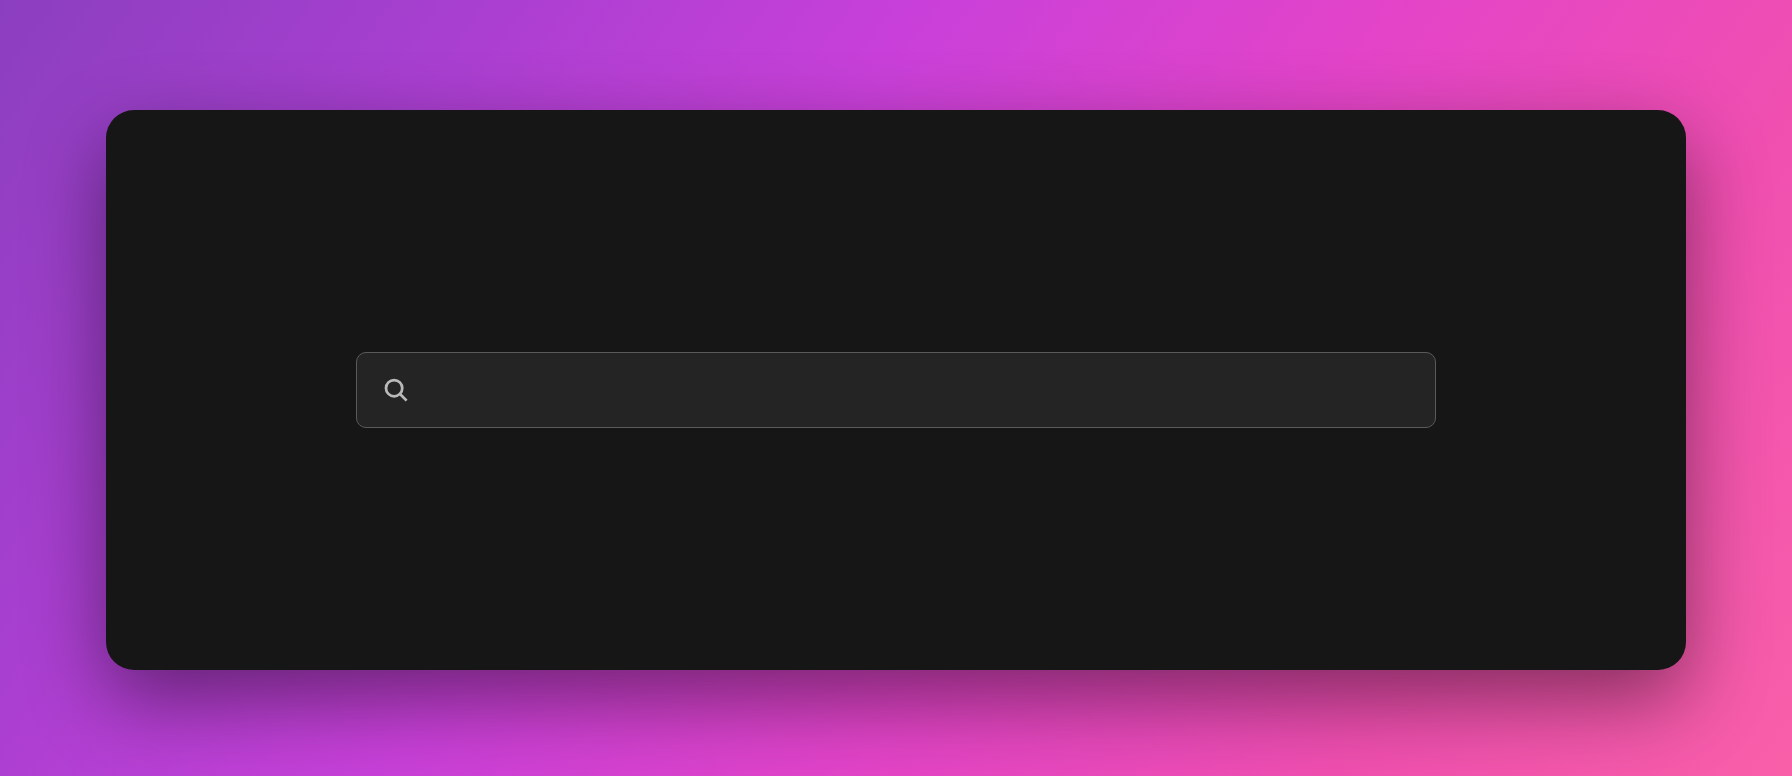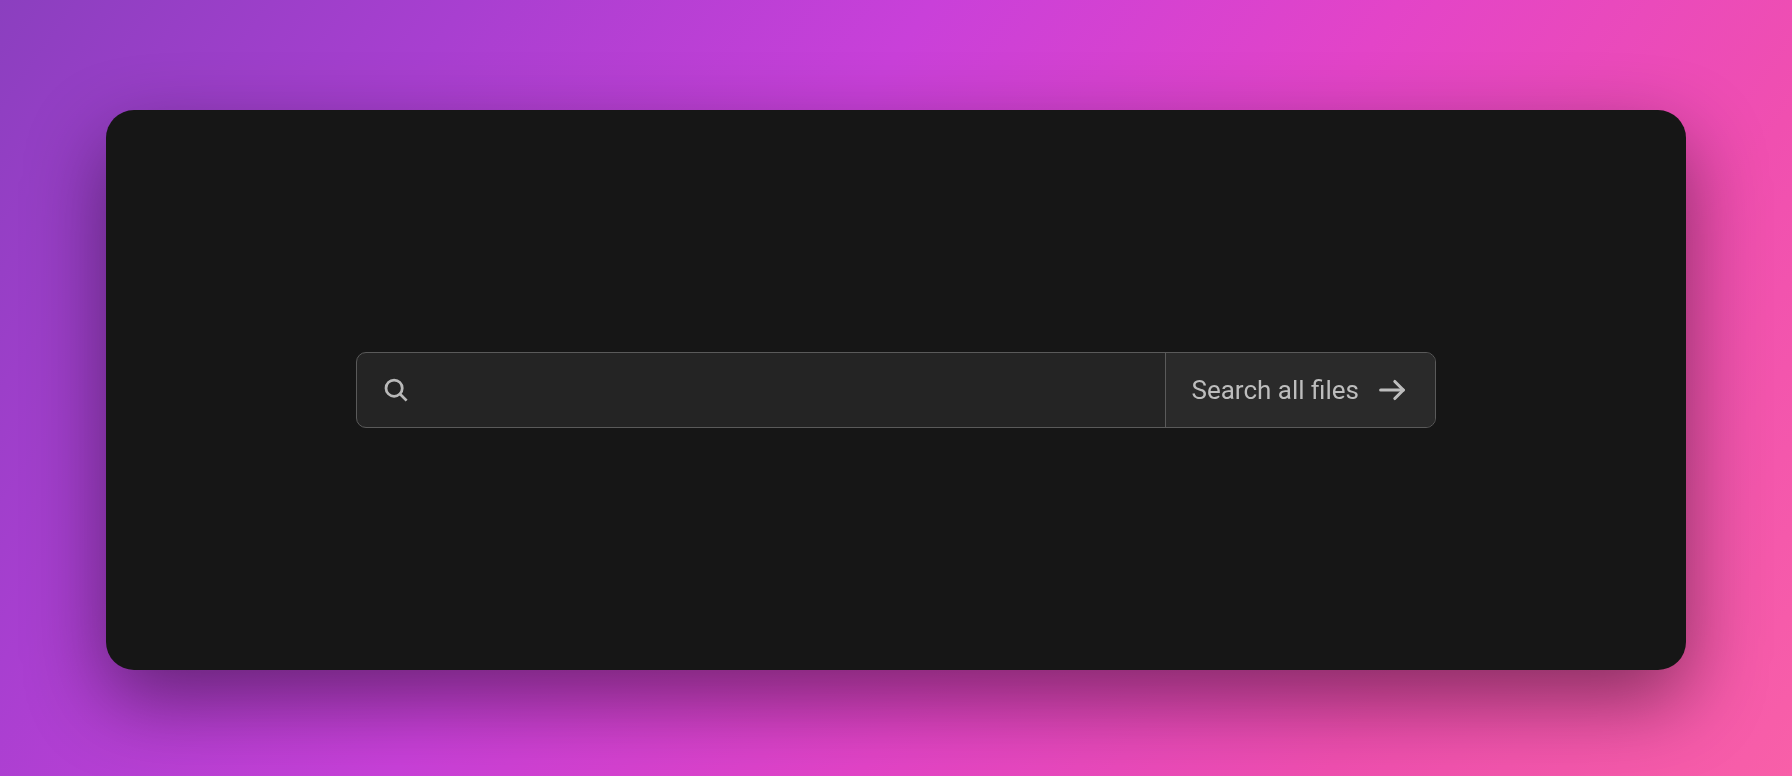--- a/index.html
+++ b/index.html
@@ -82,23 +82,14 @@
   <div class="search-group">
     <div class="search-left">
       <span class="search-icon">
         <svg width="30" height="30" viewBox="0 0 24 24" fill="none" stroke="currentColor" stroke-width="2.2">
           <circle cx="10.5" cy="10.5" r="6.5"></circle>
           <line x1="20.5" y1="20.5" x2="15.2" y2="15.2"></line>
         </svg>
       </span>
       <input class="search-input" type="text" value="" style="">
     </div>
-    <div class="search-button">
-      <span>Search all files</span>
-      <span class="arrow-icon">
-        <svg width="34" height="34" viewBox="0 0 24 24" fill="none" stroke="currentColor" stroke-width="2.2" stroke-linecap="round" stroke-linejoin="round">
-          <line x1="4" y1="12" x2="20" y2="12"></line>
-          <polyline points="14 6 20 12 14 18"></polyline>
-        </svg>
-      </span>
-    </div>
   </div>
 </div>
 
 </body></html>

